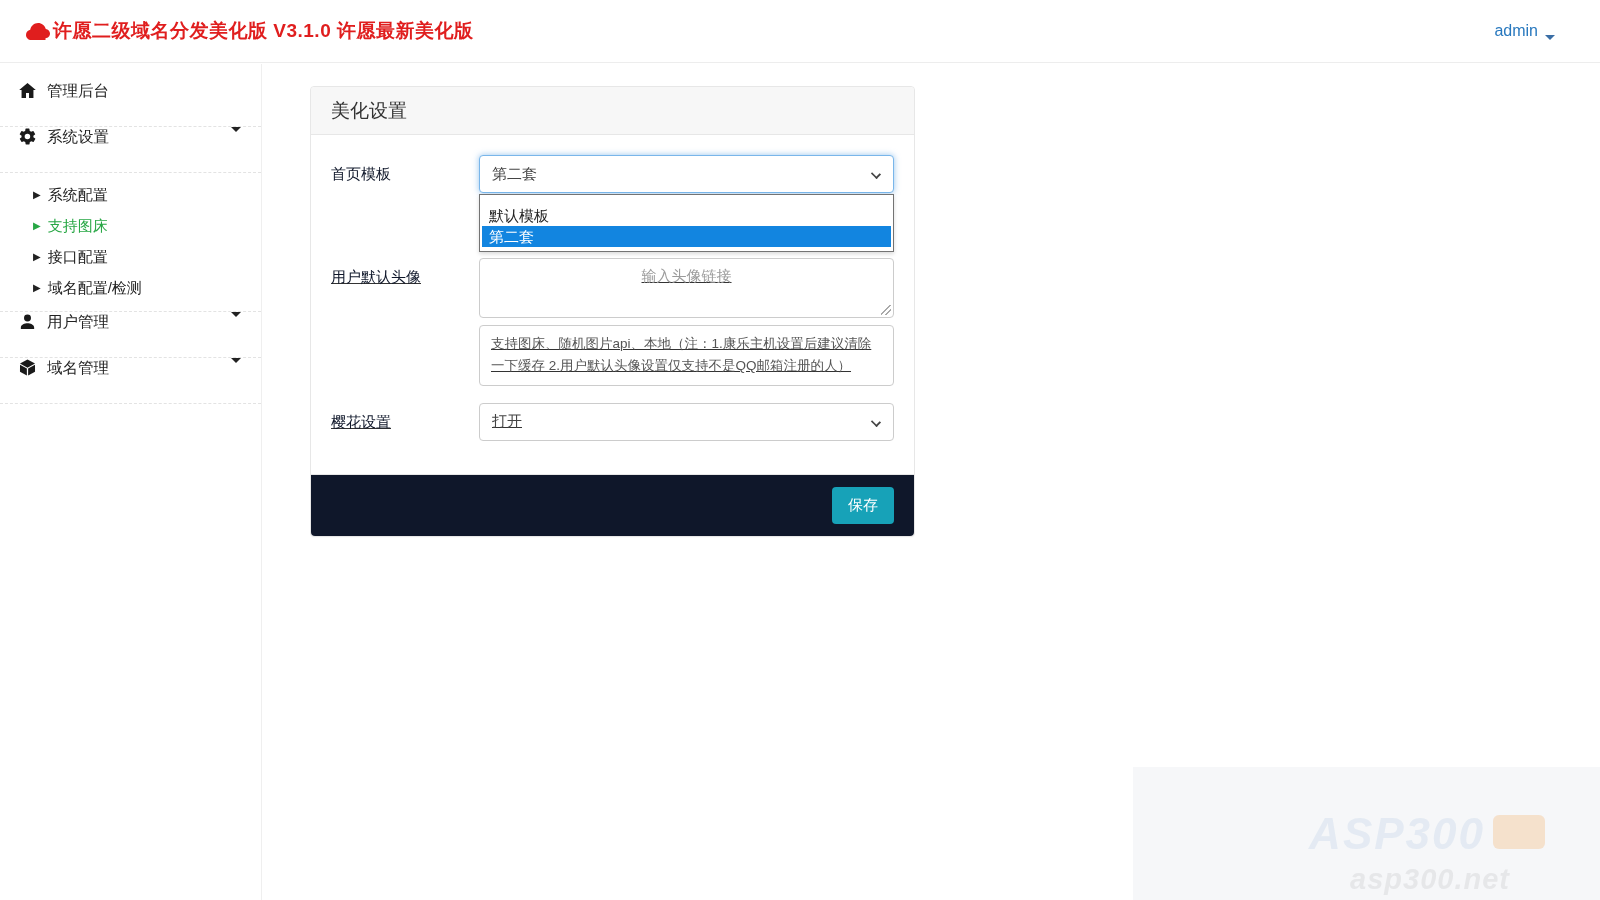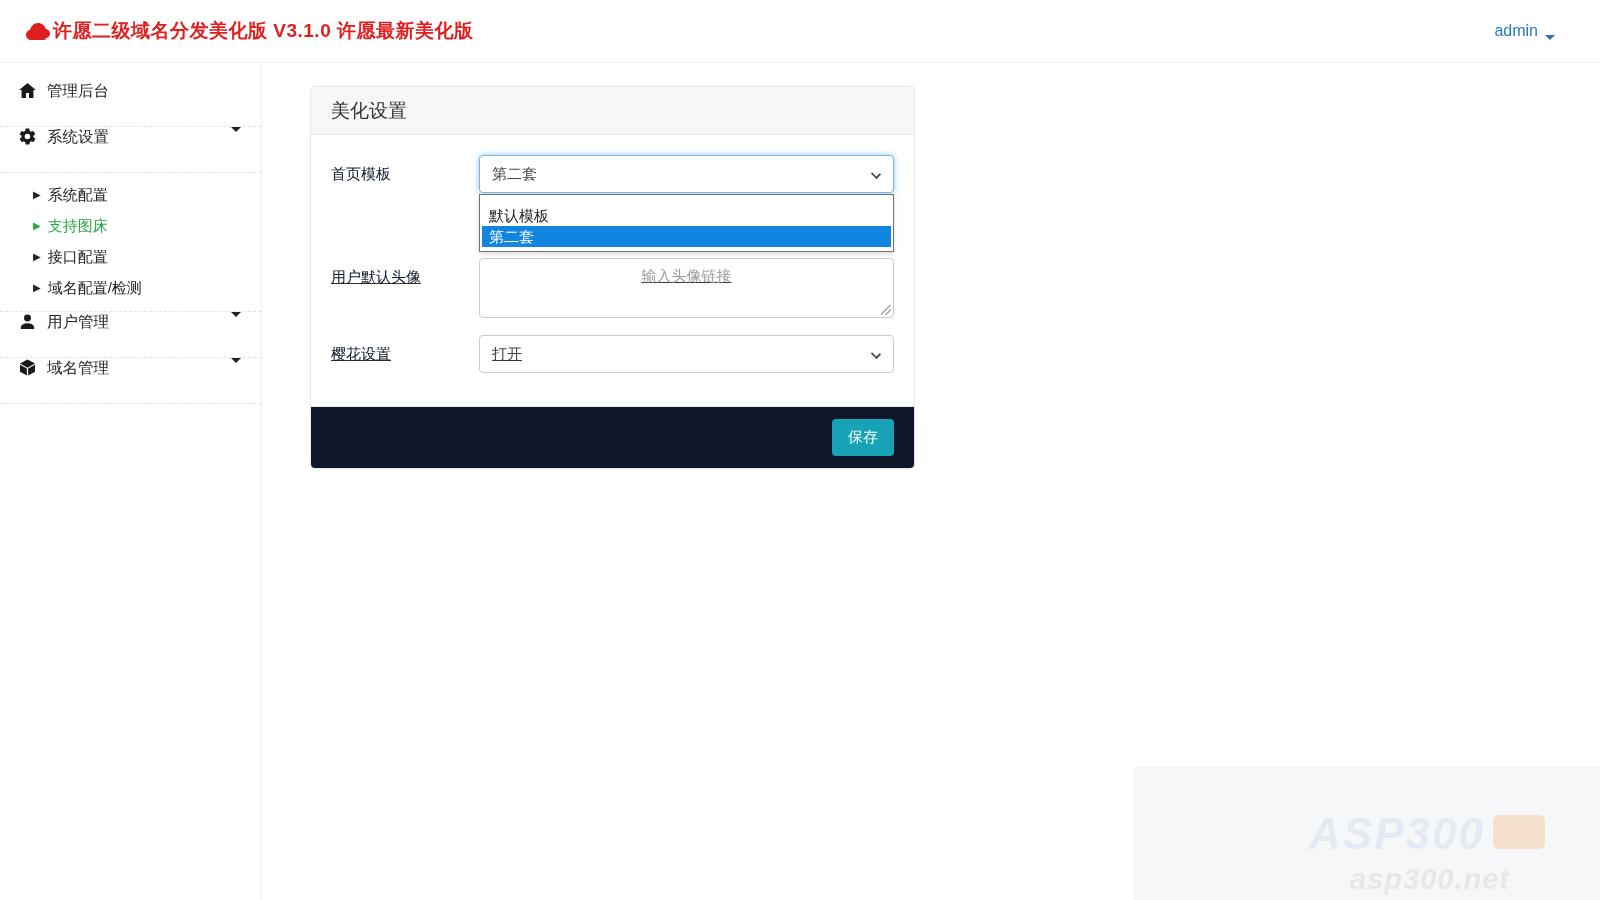--- a/index.html
+++ b/index.html
@@ -193,20 +193,21 @@
         </div>
       </div>
 
       <div class="frow">
         <div class="flabel">用户默认头像</div>
         <div class="fcontrol">
           <div class="ta-wrap">
             <textarea class="avatar-input" placeholder="输入头像链接" style=""></textarea>
             <span class="resize-grip"></span>
           </div>
+          <div class="help-box">支持图床、随机图片api、本地（注：1.康乐主机设置后建议清除一下缓存 2.用户默认头像设置仅支持不是QQ邮箱注册的人）</div>
         </div>
       </div>
 
       <div class="frow tight">
         <div class="flabel">樱花设置</div>
         <div class="fcontrol">
           <div class="sel">
             <span>打开</span>
             <span class="sel-chevron"></span>
           </div>

